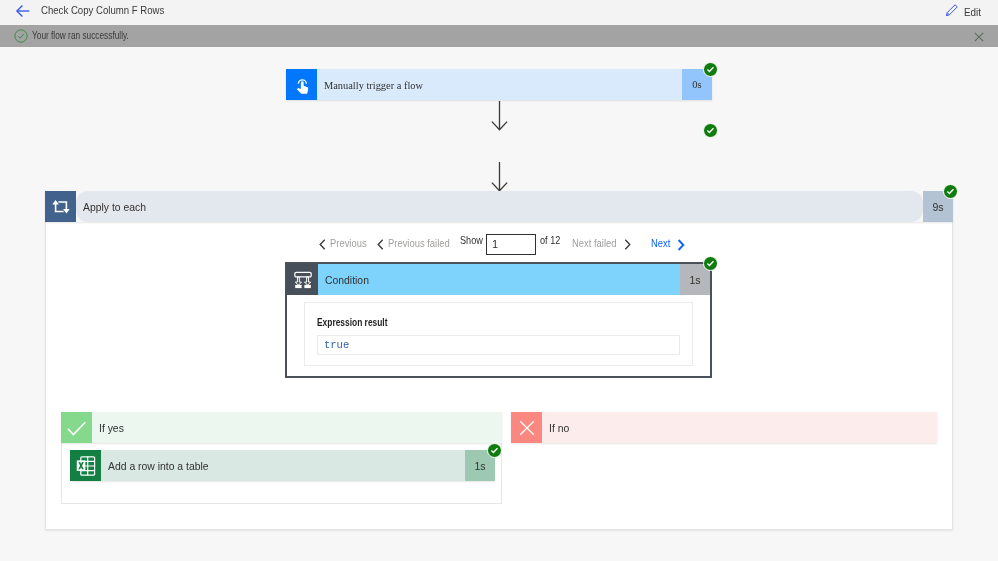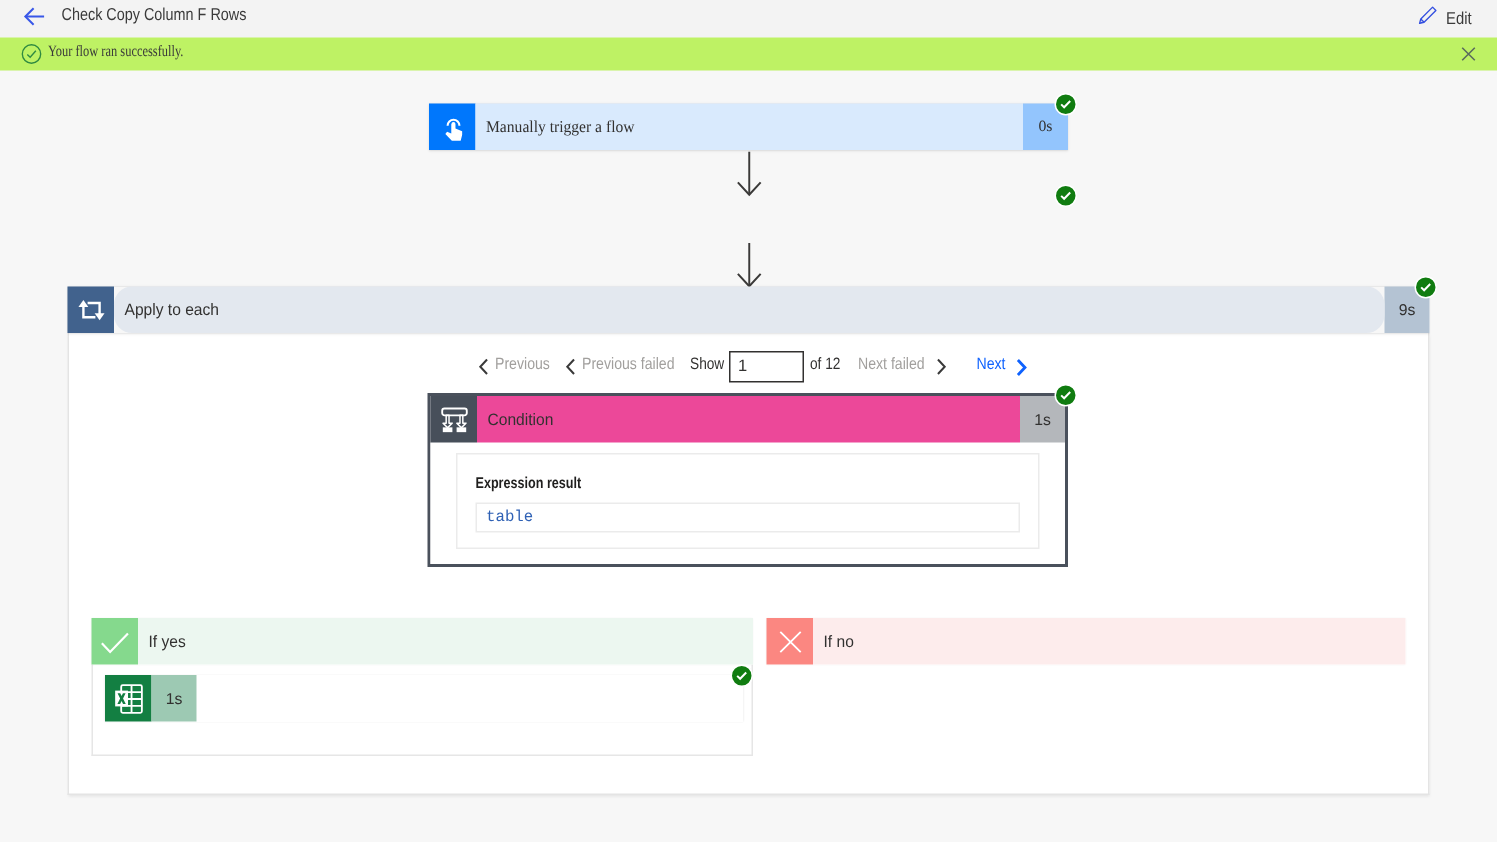--- a/index.html
+++ b/index.html
@@ -7,21 +7,21 @@
   .page{position:relative;width:998px;height:540px;}
 
   
   .topbar{position:absolute;left:0;top:0;width:998px;height:25px;background:#f3f3f3;}
   .back-arrow{position:absolute;left:15px;top:3px;width:16px;height:16px;cursor:pointer;}
   .flow-title{position:absolute;left:41px;top:4px;font-size:11.5px;color:#3a3a3a;transform:scaleX(.835);transform-origin:left top;white-space:nowrap;}
   .edit-btn{position:absolute;right:14px;top:3px;display:flex;align-items:center;gap:5px;cursor:pointer;}
   .edit-btn .lbl{font-size:11.5px;color:#3a3a3a;transform:scaleX(.86);transform-origin:left center;}
 
   
-  .banner{position:absolute;left:0;top:25px;width:998px;height:22px;background:#bef264;font-family:Liberation Serif, serif;}
+  .banner{position:absolute;left:0;top:25px;width:998px;height:22px;background:#a3a3a3;}
   .banner .chk{position:absolute;left:14px;top:4px;}
   .banner .txt{position:absolute;left:32px;top:4px;font-size:10.5px;color:#3a3a3a;transform:scaleX(.79);transform-origin:left top;white-space:nowrap;}
   .banner .close{position:absolute;right:14px;top:3px;cursor:pointer;}
 
   
   .canvas{position:absolute;left:0;top:0px;width:998px;height:561px;background:transparent;z-index:1;}
   .topbar{z-index:5;}
   .banner{z-index:5;}
 
   
@@ -48,39 +48,39 @@
 
   
   .ate-header{position:absolute;left:45px;top:191px;width:908px;height:31px;display:flex;box-shadow:0 0.6px 1.8px rgba(0,0,0,.10),0 0.1px 0.5px rgba(0,0,0,.09);}
   .ate-header .ico{width:31px;flex:0 0 31px;background:#41628d;display:flex;align-items:center;justify-content:center;}
   .ate-header .body{flex:1;position:relative;background:#e3e8ef;font-size:11px;color:#323130;border-radius:12px;}
   .ate-header .dur{width:30px;background:#b4c3d3;display:flex;align-items:center;justify-content:center;font-size:10.5px;color:#323130;}
 
   .ate-panel{position:absolute;left:45px;top:222px;width:908px;height:308px;background:#fff;border:1px solid #e4e4e4;border-top:none;box-sizing:border-box;box-shadow:0 1px 2px rgba(0,0,0,.08);}
 
   
-  .pager{position:absolute;left:319px;top:234px;height:21px;display:flex;align-items:center;font-size:11px;}
+  .pager{position:absolute;left:319px;top:234px;height:21px;display:flex;font-size:11px;}
   .pg-item{display:flex;align-items:center;gap:4px;color:#a19f9d;}
   .clip{display:block;height:15px;position:relative;}
   .clip>*{position:absolute;left:0;top:0;}
   .pg-item .lx,.pg-label,.pg-of{font-size:11px;}
   .pg-item .cv{color:#3a3a3a;}
   .pg-item.active .cv{color:#0f62fe;}
   .pg-item.active .lx{color:#0f62fe;}
   .pg-item .lx{display:inline-block;transform:scaleX(.855);transform-origin:left center;white-space:nowrap;overflow:visible;}
   .pg-item.active{color:#0f62fe;cursor:pointer;}
   .pg-label{color:#323130;display:block;transform:scaleX(.83);transform-origin:left center;white-space:nowrap;}
   .pg-input{width:50px;height:21px;border:1px solid #323130;box-sizing:border-box;background:#fff;font-size:11px;color:#323130;padding:0 0 2px 5px;margin:0;outline:none;font-family:"Liberation Sans",sans-serif;}
   .pg-of{color:#323130;display:block;transform:scaleX(.83);transform-origin:left center;white-space:nowrap;}
 
   
   .cond-wrap{position:absolute;left:285px;top:262px;width:427px;border:2px solid #4a515c;box-sizing:border-box;background:#fff;}
   .cond-head{display:flex;height:31px;}
   .cond-head .ico{width:31px;flex:0 0 31px;background:#474f5a;display:flex;align-items:center;justify-content:center;}
-  .cond-head .body{flex:1;position:relative;background:#ec4899;font-size:11px;color:#323130;padding-left:39px;}
+  .cond-head .body{flex:1;position:relative;background:#7dd3fc;font-size:11px;color:#323130;padding-left:39px;}
   .cond-head .dur{width:30px;background:#b4b7bb;display:flex;align-items:center;justify-content:center;font-size:10.5px;color:#323130;}
 
   .cond-body{padding:7px 17px 10px 17px;background:#fff;}
   .inputs-box{border:1px solid #ebebeb;box-sizing:border-box;}
   .inputs-head{height:26px;display:flex;align-items:center;border-bottom:1px solid #ebebeb;position:relative;padding-left:12px;background:#fff;}
   .inputs-head::before{content:"";position:absolute;left:0;top:0;width:3px;height:26px;background:#8a8f98;}
   .inputs-title{font-size:10.5px;font-weight:bold;color:#201f1e;display:block;transform:scaleX(.79);transform-origin:left center;white-space:nowrap;}
   .raw-link{position:absolute;right:11px;top:0;height:26px;display:flex;align-items:center;gap:8px;font-size:10.5px;color:#444;cursor:pointer;}
   .raw-link .lx{display:inline-block;transform:scaleX(.845);transform-origin:left center;white-space:nowrap;}
   .inputs-content{padding:13px 12px 10px 12px;}
@@ -268,21 +268,21 @@
           </div>
         <div class="body">
             <span class="t">Condition</span>
           </div>
         <div class="dur">1s</div>
       </div>
       <div class="cond-body">
         <div class="inputs-box">
           <div class="inputs-content">
             <div class="expr-label">Expression result</div>
-            <div class="expr-value">table</div>
+            <div class="expr-value">true</div>
           </div>
         </div>
       </div>
     </div>
     <div class="statusdot" style="left:703px;top:256px;">
       <svg width="9" height="9" viewBox="0 0 10 10">
           <path d="M1.6 5.1 L3.8 7.2 L8.3 2.6" fill="none" stroke="#fff" stroke-width="1.5"></path>
         </svg>
     </div>
 
@@ -314,20 +314,23 @@
           <svg width="26" height="26" viewBox="0 0 20 20">
             <g fill="none" stroke="#fff" stroke-width="0.95">
               <rect x="6.0" y="2.9" width="10.6" height="14.2" rx="0.8"></rect>
               <path d="M11.3 2.9 V17.1"></path>
               <path d="M6.0 6.45 H16.6 M6.0 10.0 H16.6 M6.0 13.55 H16.6"></path>
             </g>
             <rect x="2.9" y="5.7" width="6.6" height="8.1" fill="#fff"></rect>
             <path d="M4.15 7.0 L5.5 7.0 L6.2 8.5 L6.9 7.0 L8.25 7.0 L6.95 9.75 L8.35 12.5 L6.95 12.5 L6.2 11.0 L5.45 12.5 L4.05 12.5 L5.45 9.75 Z" fill="#137f42"></path>
           </svg>
         </div>
+      <div class="body">
+          <span class="t">Add a row into a table</span>
+        </div>
       <div class="dur">1s</div>
     </div>
     <div class="statusdot" style="left:487px;top:443px;">
       <svg width="9" height="9" viewBox="0 0 10 10">
           <path d="M1.6 5.1 L3.8 7.2 L8.3 2.6" fill="none" stroke="#fff" stroke-width="1.5"></path>
         </svg>
     </div>
 
   </div>
 </div>

